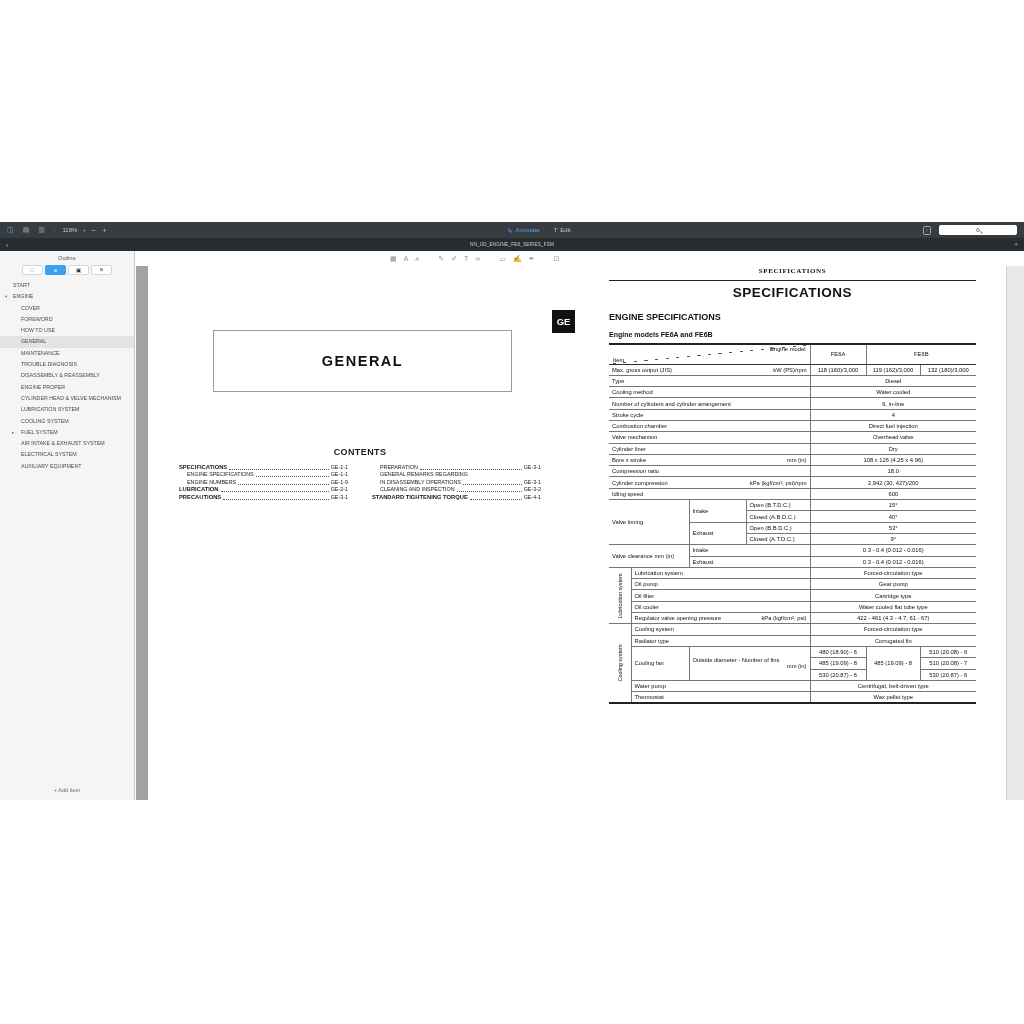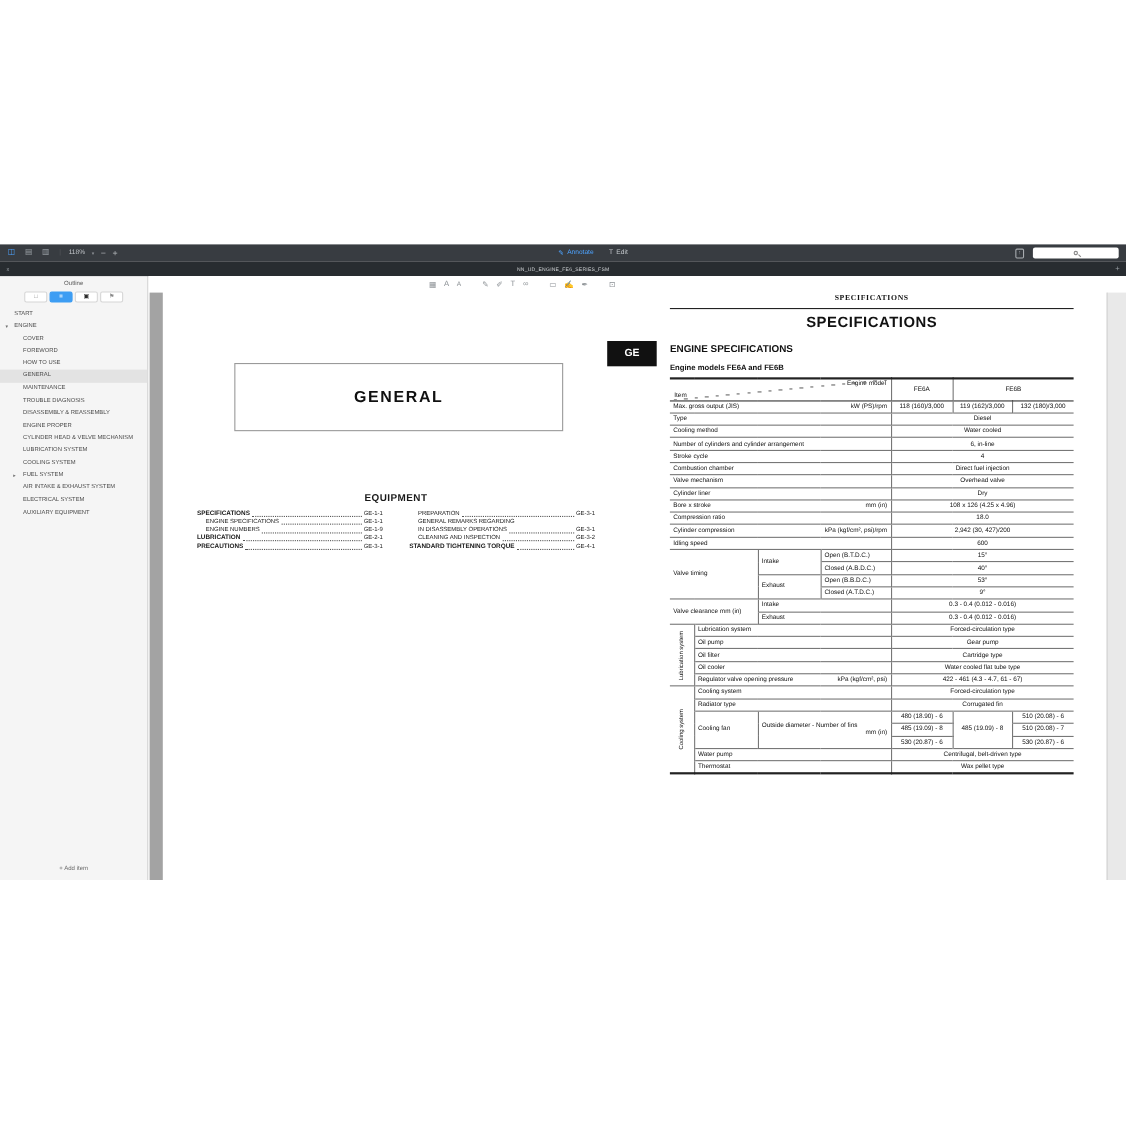--- a/index.html
+++ b/index.html
@@ -68,21 +68,21 @@
   .tocrow { display:flex; align-items:flex-end; font-size:5.4px; line-height:7.4px; white-space:nowrap; }
   .tocrow .lbl.b { font-weight:bold; font-size:5.8px; }
   .tocrow .lbl.ind { padding-left:8px; }
   .tocrow .dots { flex:1; border-bottom:1px dotted #555; margin:0 2px 1.5px 2px; }
   .tocrow .pg { }
 
   
   #runhead { position:absolute; left:474px; top:16px; width:367px; text-align:center; font-family:"Liberation Serif", serif; font-weight:bold; font-size:7px; letter-spacing:.6px; color:#111; }
   #runrule { position:absolute; left:474px; top:29px; width:367px; border-top:1.5px solid #222; }
   #spectitle { position:absolute; left:474px; top:34px; width:367px; text-align:center; font-weight:bold; font-size:13.5px; letter-spacing:.5px; color:#111; }
-  #gebadge { position:absolute; left:417px; top:59px; width:45px; height:23px; background:#111; color:#fff; font-weight:bold; font-size:9.5px; display:flex; align-items:center; justify-content:center; }
+  #gebadge { position:absolute; left:417px; top:59px; width:23px; height:23px; background:#111; color:#fff; font-weight:bold; font-size:9.5px; display:flex; align-items:center; justify-content:center; }
   #engspec { position:absolute; left:474px; top:61px; font-weight:bold; font-size:9px; color:#111; }
   #engmodels { position:absolute; left:474px; top:80px; font-weight:bold; font-size:7px; color:#111; }
 
   
   #spectable { position:absolute; left:474px; top:92px; width:367px; border-collapse:collapse; table-layout:fixed; font-size:5.8px; color:#111; border-top:2px solid #222; border-bottom:2px solid #222; }
   #spectable td { border-top:1px solid #777; height:11.3px; padding:0 3px; overflow:hidden; white-space:nowrap; }
   #spectable tr.hdr td { border-top:none; height:20px; border-bottom:1.5px solid #333; }
   #spectable td.v { border-left:1px solid #777; text-align:center; }
   #spectable td.bl { border-left:1px solid #777; }
   #spectable td.diag { position:relative; padding:0;
@@ -179,21 +179,21 @@
           <span class="ai">✍</span>
           <span class="ai">✒</span>
           <span class="ai gap-l">⊡</span>
         </div>
       </div>
       <div id="leftsliver"></div>
       <div id="rightstrip"></div>
 
       <div id="generalbox">GENERAL</div>
       <div id="contentsblock">
-        <div id="contentstitle">EQUIPMENT</div>
+        <div id="contentstitle">CONTENTS</div>
         <div id="toccols">
           <div class="toccol">
             <div class="tocrow">
                 <span class="lbl b">SPECIFICATIONS</span>
                 <span class="dots"></span>
                 <span class="pg">GE-1-1</span>
               </div>
             <div class="tocrow">
                 <span class="lbl ind">ENGINE SPECIFICATIONS</span>
                 <span class="dots"></span>

